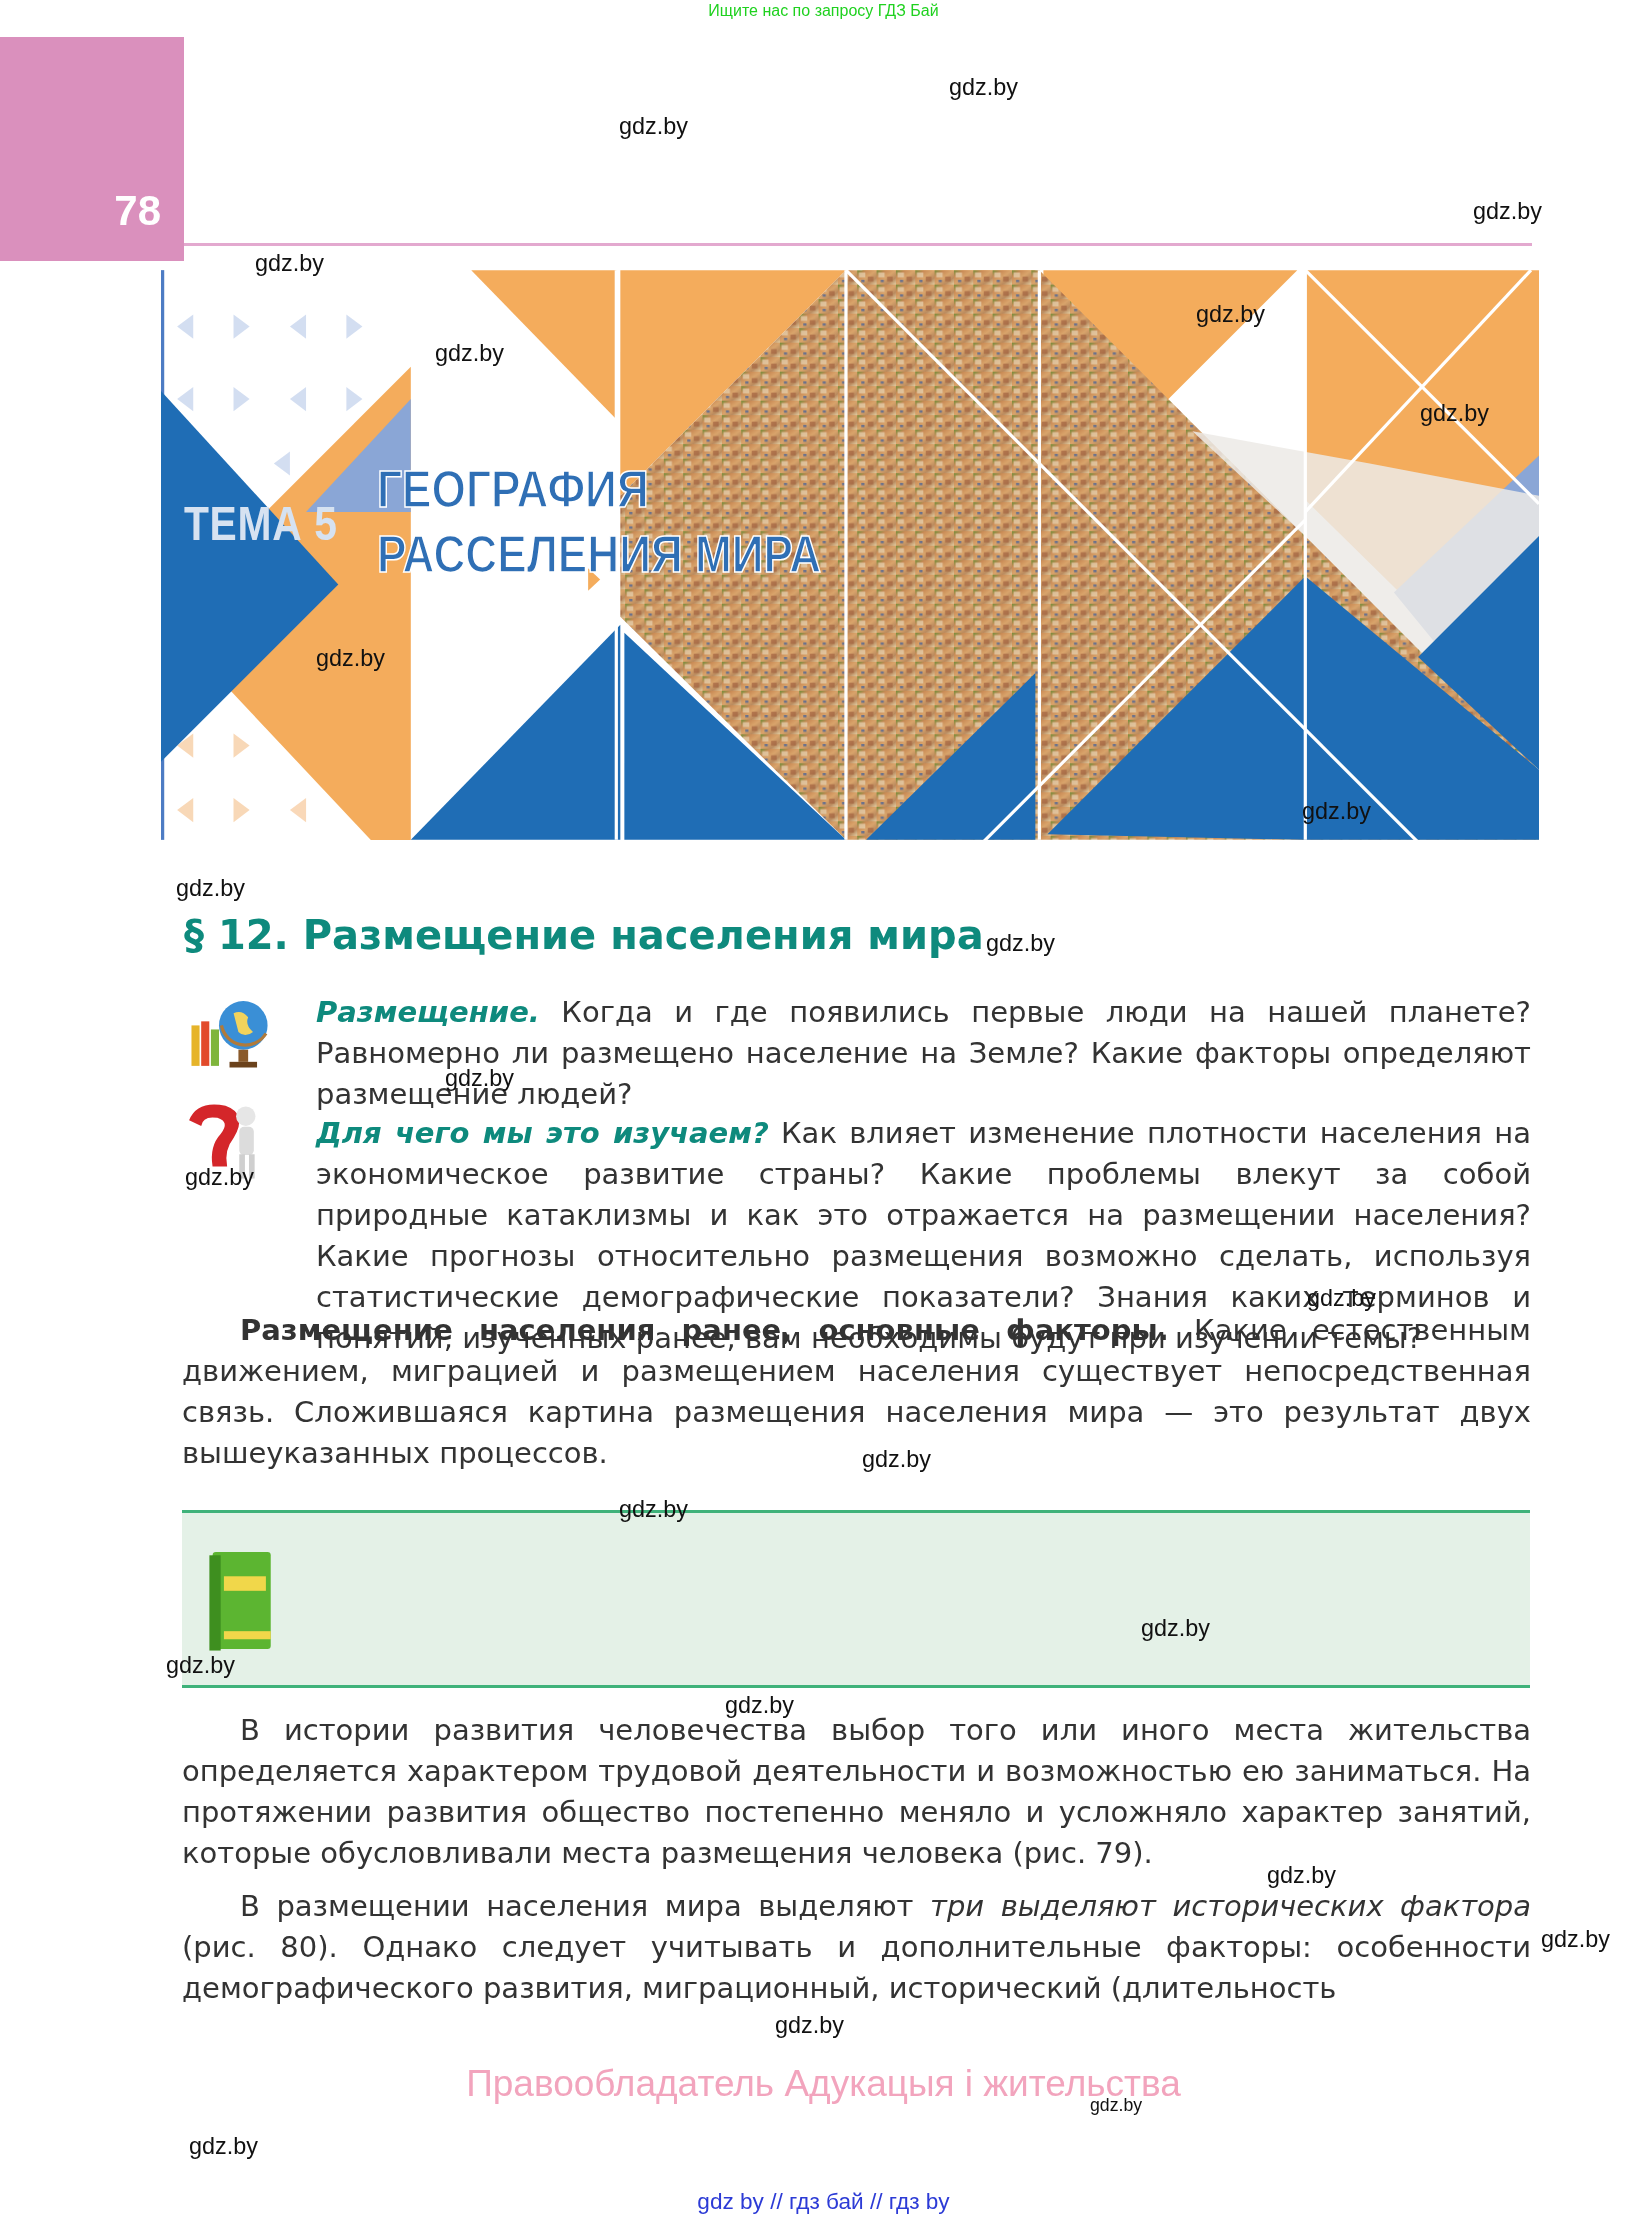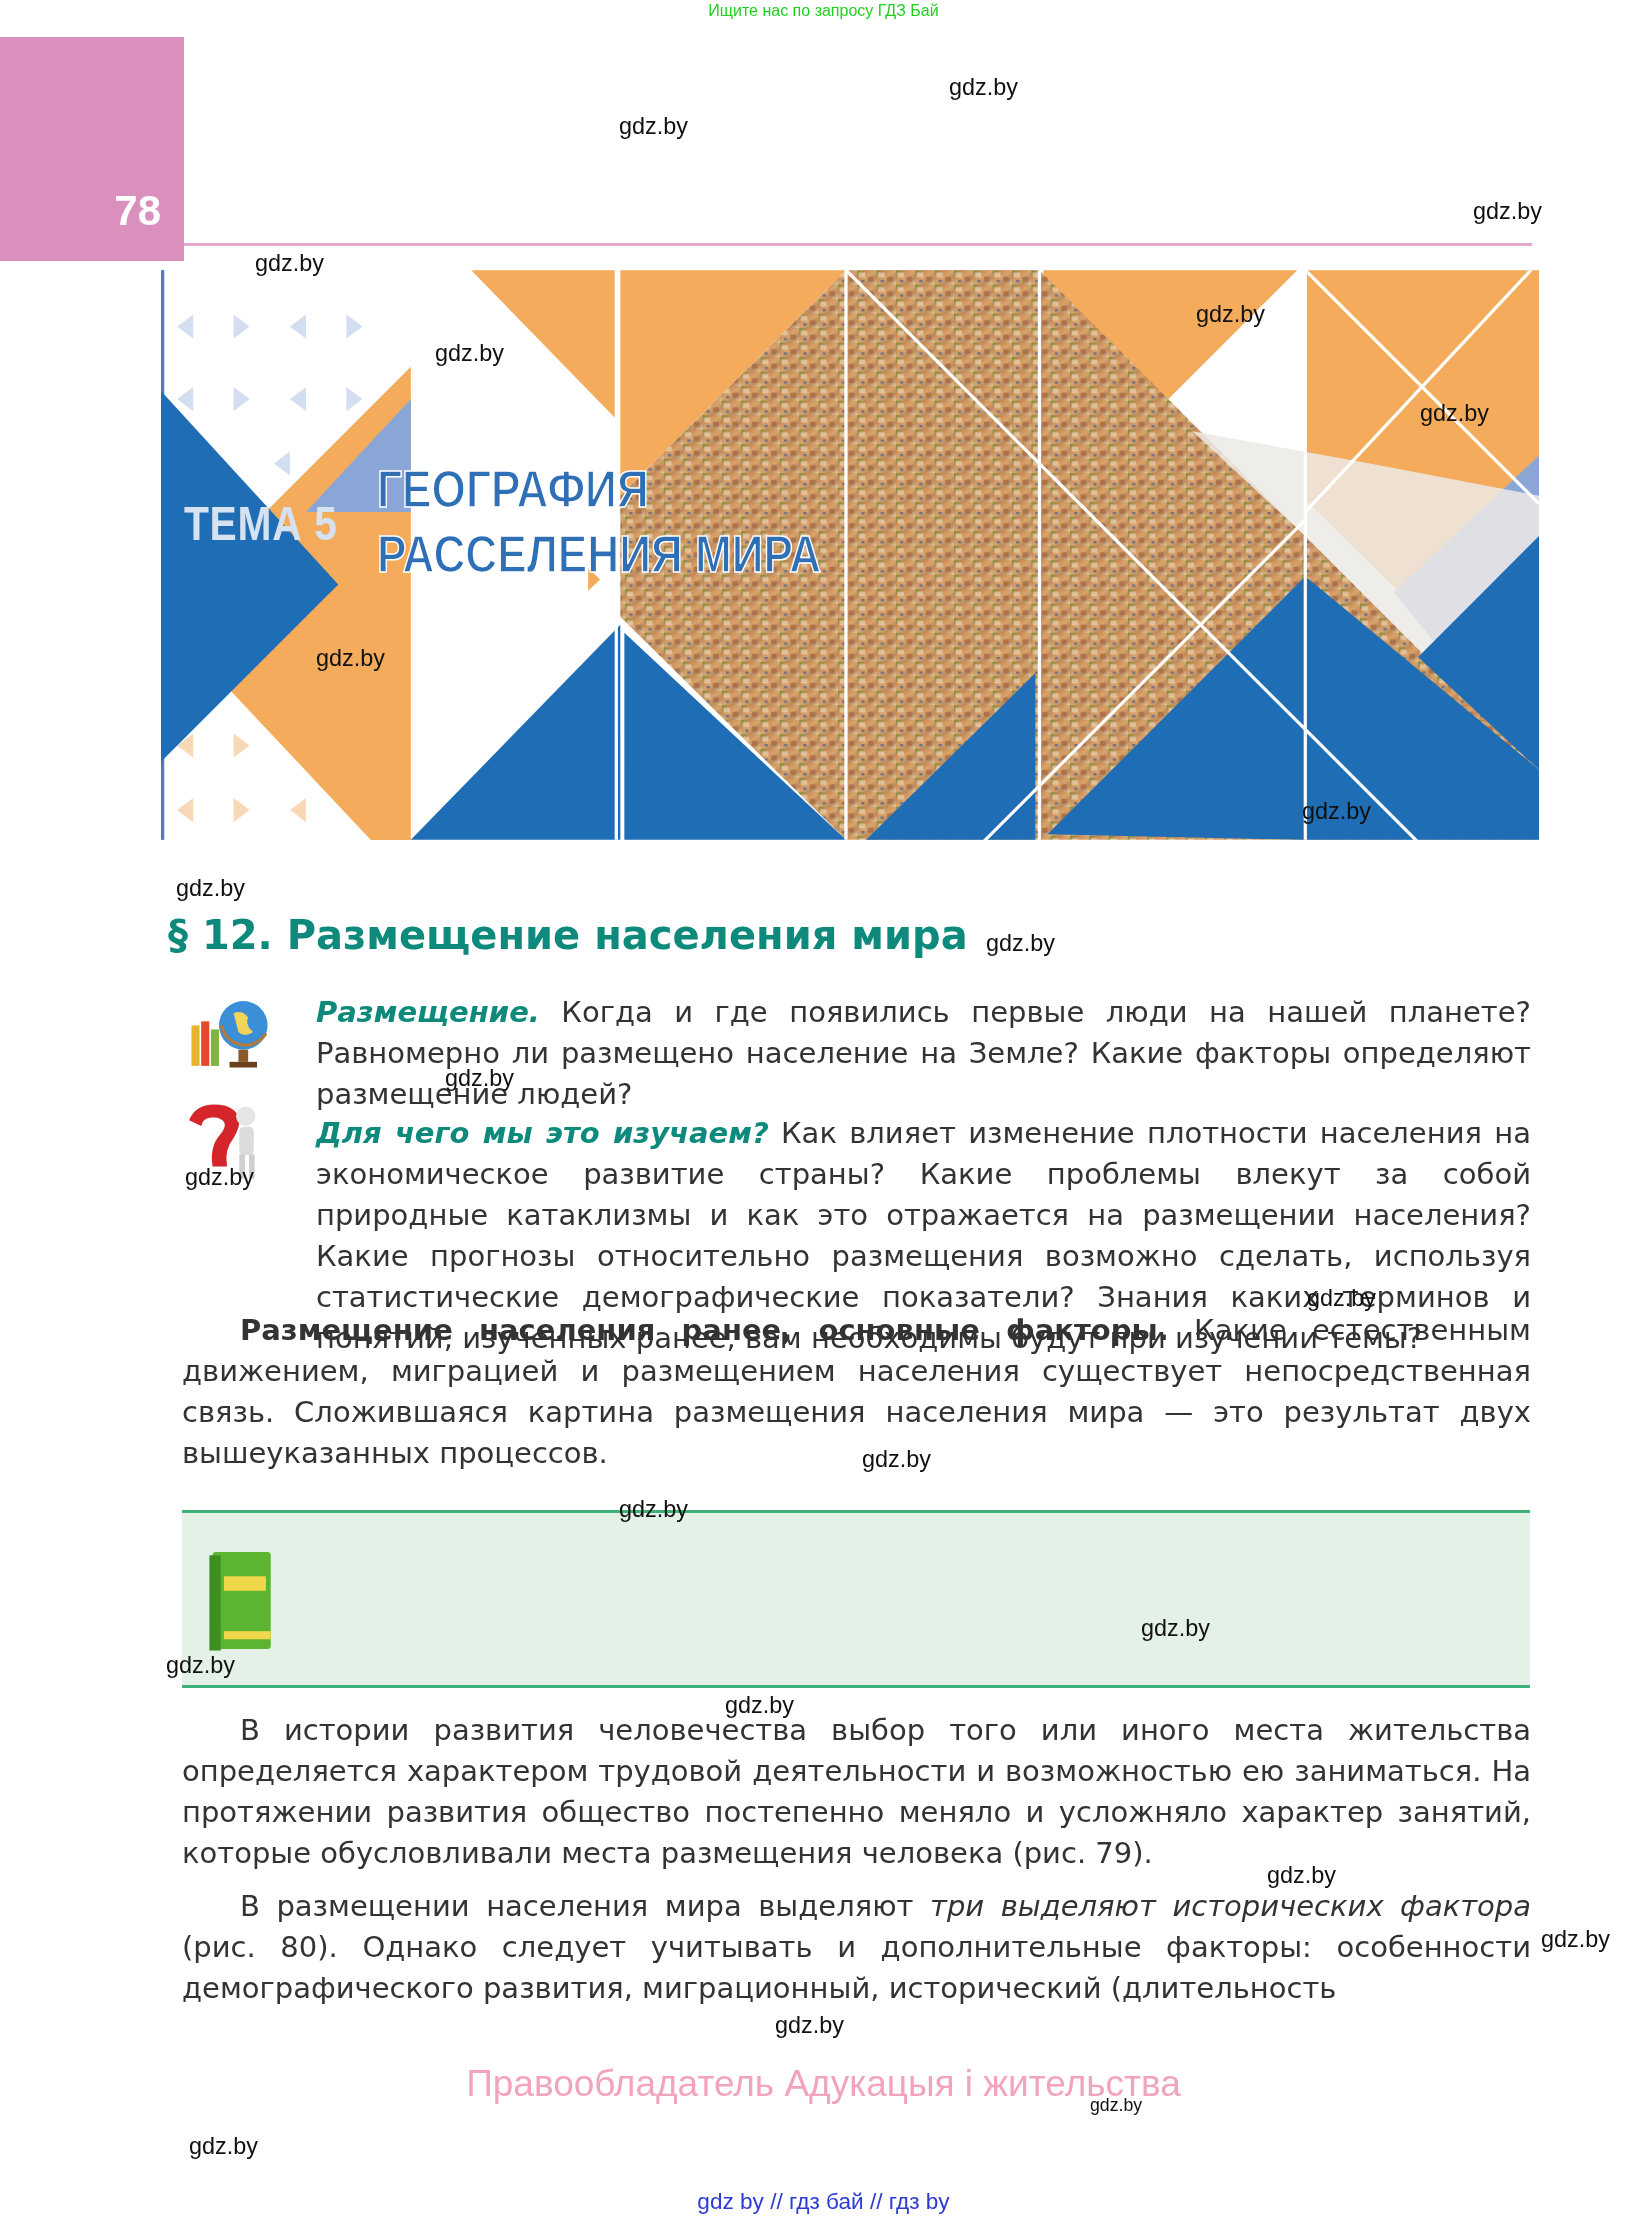--- a/index.html
+++ b/index.html
@@ -8,21 +8,21 @@
   .top-banner-text{left:0;width:1647px;top:1.6px;text-align:center;color:#1fd11f;font-family:"Liberation Sans",sans-serif;font-size:16px;}
   .page-tab{left:0;top:37px;width:184px;height:224px;background:#da90bd;}
   .page-num{left:0;top:187px;width:161px;text-align:right;color:#fff;font-family:"Liberation Sans",sans-serif;font-weight:bold;font-size:42px;}
   .header-rule{left:184px;top:243px;width:1348px;height:3.2px;background:#e3a9cf;}
   .wm{position:absolute;font-family:"Liberation Sans",sans-serif;font-size:23.4px;color:#111;}
   .banner{left:161px;top:270px;width:1378px;height:570px;background:#fff;overflow:hidden;}
   .banner svg{display:block;}
   .tema{position:absolute;left:22.6px;top:226px;color:#d6e2f1;font-family:"Liberation Sans",sans-serif;font-weight:bold;font-size:48px;letter-spacing:0.8px;transform:scaleX(0.85);transform-origin:left;}
   .title1,.title2{position:absolute;left:216px;color:#2f6fb5;font-family:"Liberation Sans",sans-serif;font-weight:bold;font-size:52px;transform:scaleX(0.85);transform-origin:left;-webkit-text-stroke:1.6px #fff;}
   .title1{top:189px;} .title2{top:254px;}
-  .section-title{left:168px;top:912px;color:#0e8a7d;font-family:"DejaVu Sans",sans-serif;font-weight:bold;font-size:40px;}
+  .section-title{left:184px;top:912px;color:#0e8a7d;font-family:"DejaVu Sans",sans-serif;font-weight:bold;font-size:40px;}
   .para{position:absolute;font-size:29px;line-height:41px;text-align:justify;color:#333;}
   .lead{color:#0e8a7d;font-weight:bold;font-style:italic;}
   .icon{position:absolute;}
   .defbox{left:182px;top:1510px;width:1348px;height:172px;background:#e4f1e7;border-top:3.2px solid #3fb27a;border-bottom:3.2px solid #3fb27a;}
   .deftext{position:absolute;left:142px;top:31px;width:1177px;font-weight:bold;font-size:30px;line-height:43px;color:#333;text-align:justify;}
   .footer-pink{left:0;width:1647px;top:2063px;text-align:center;color:#f2a4bd;font-family:"Liberation Sans",sans-serif;font-size:37px;}
   .footer-links{left:0;width:1647px;top:2189px;text-align:center;color:#2c3bd6;font-family:"Liberation Sans",sans-serif;font-size:22.6px;}
   .indent{text-indent:58px;}
   i{font-style:italic;}
 </style>

